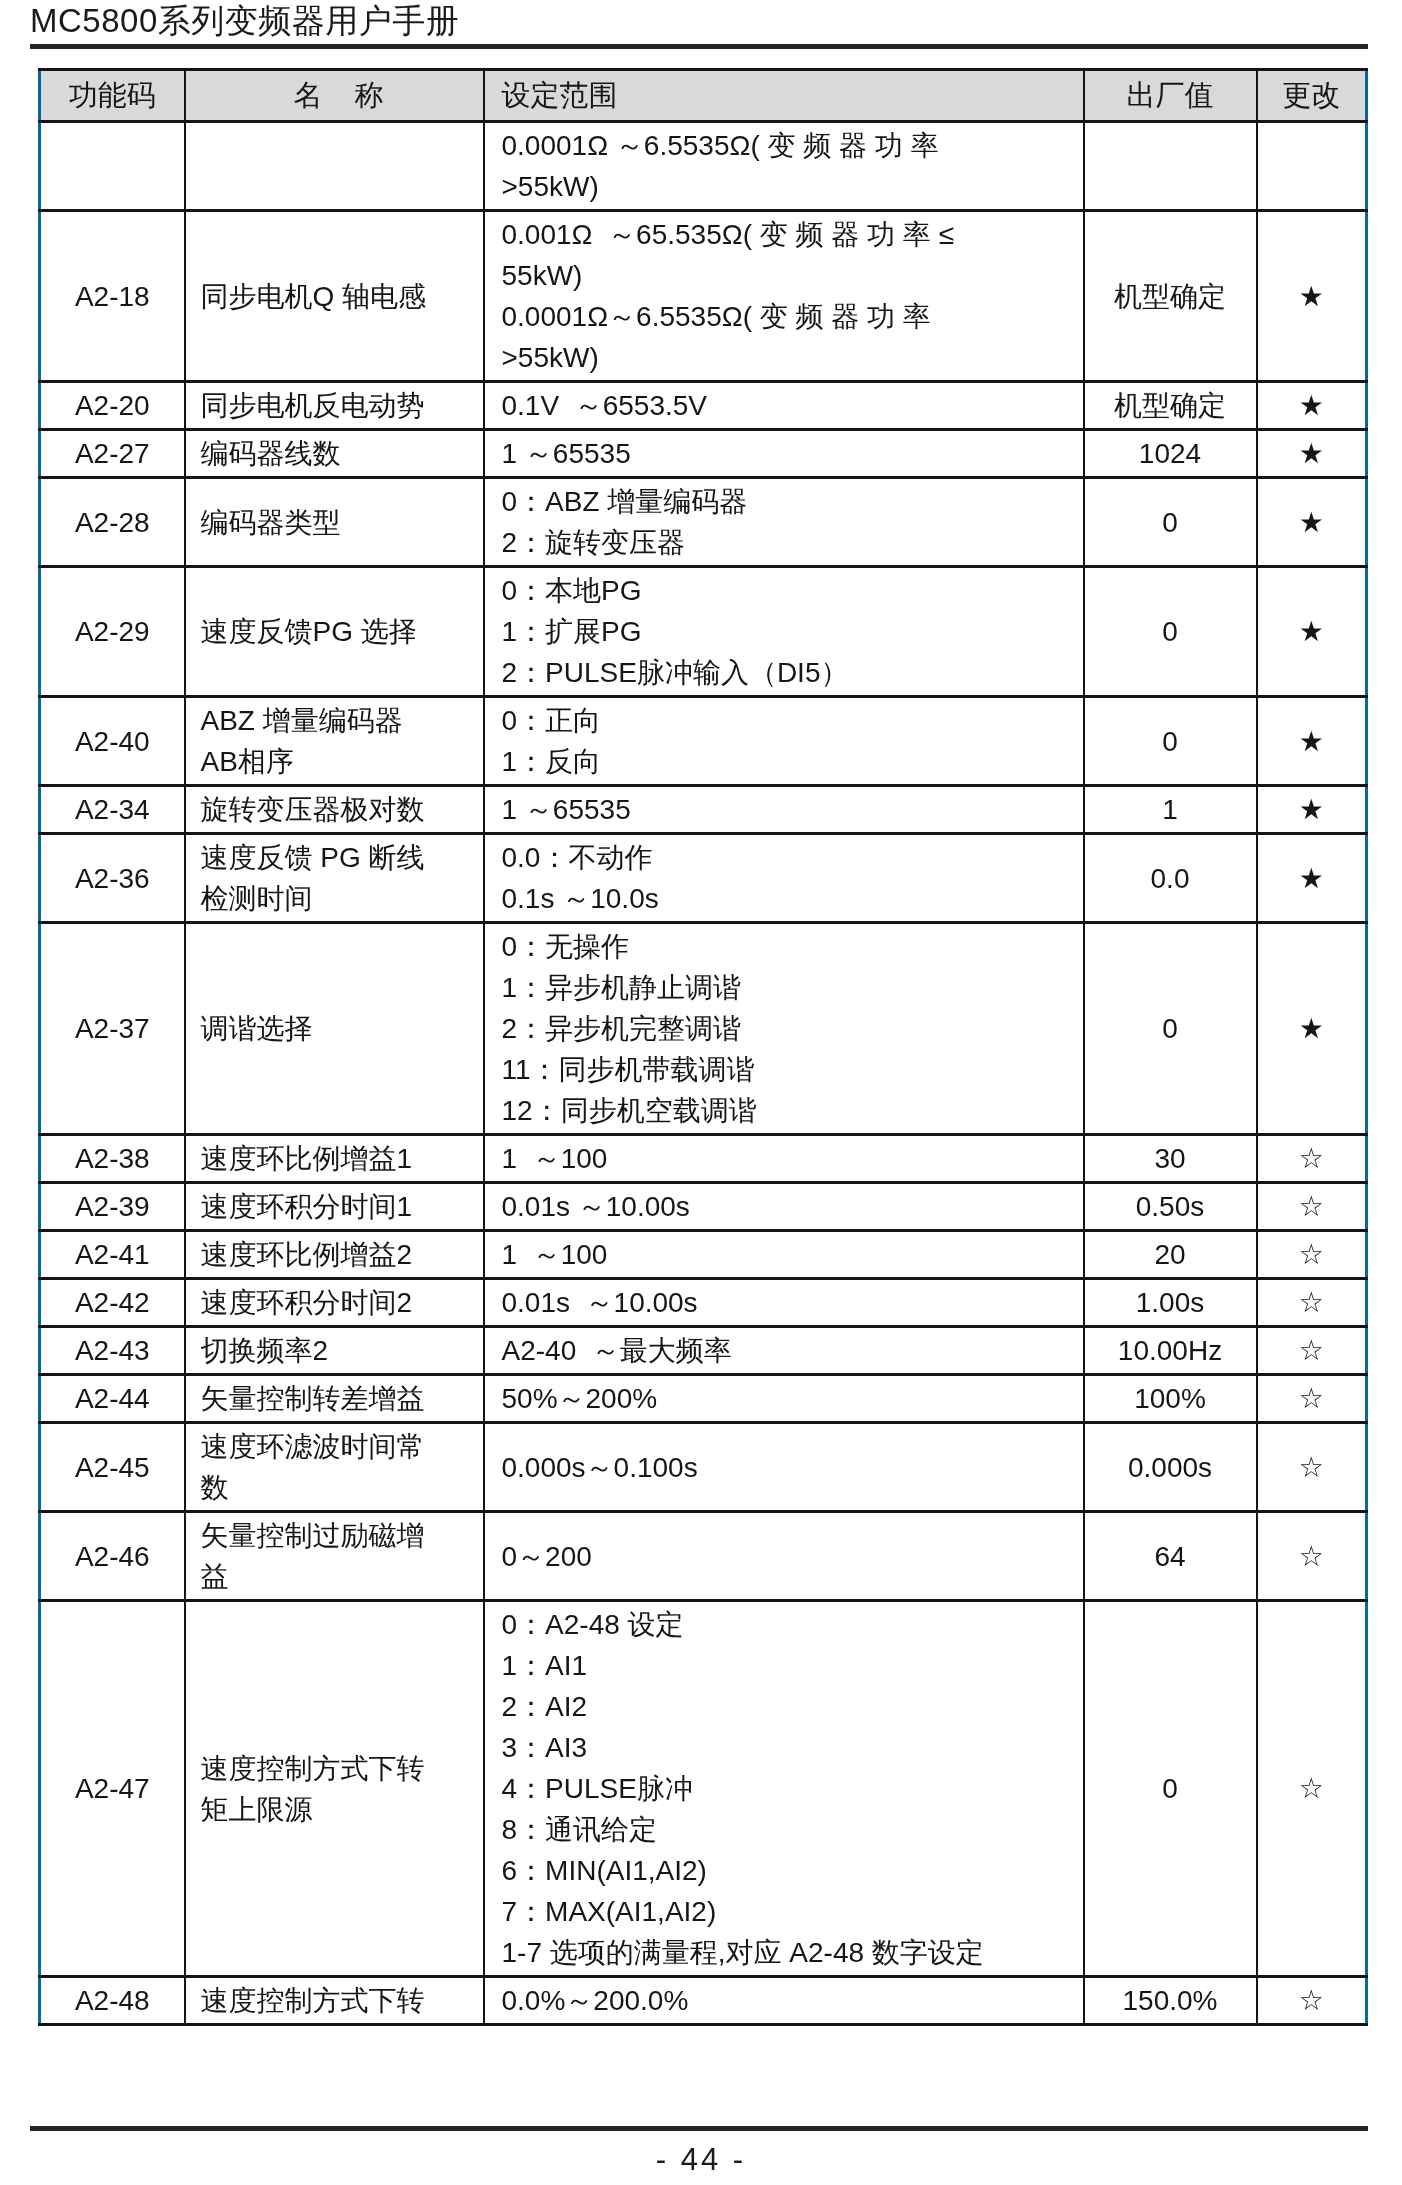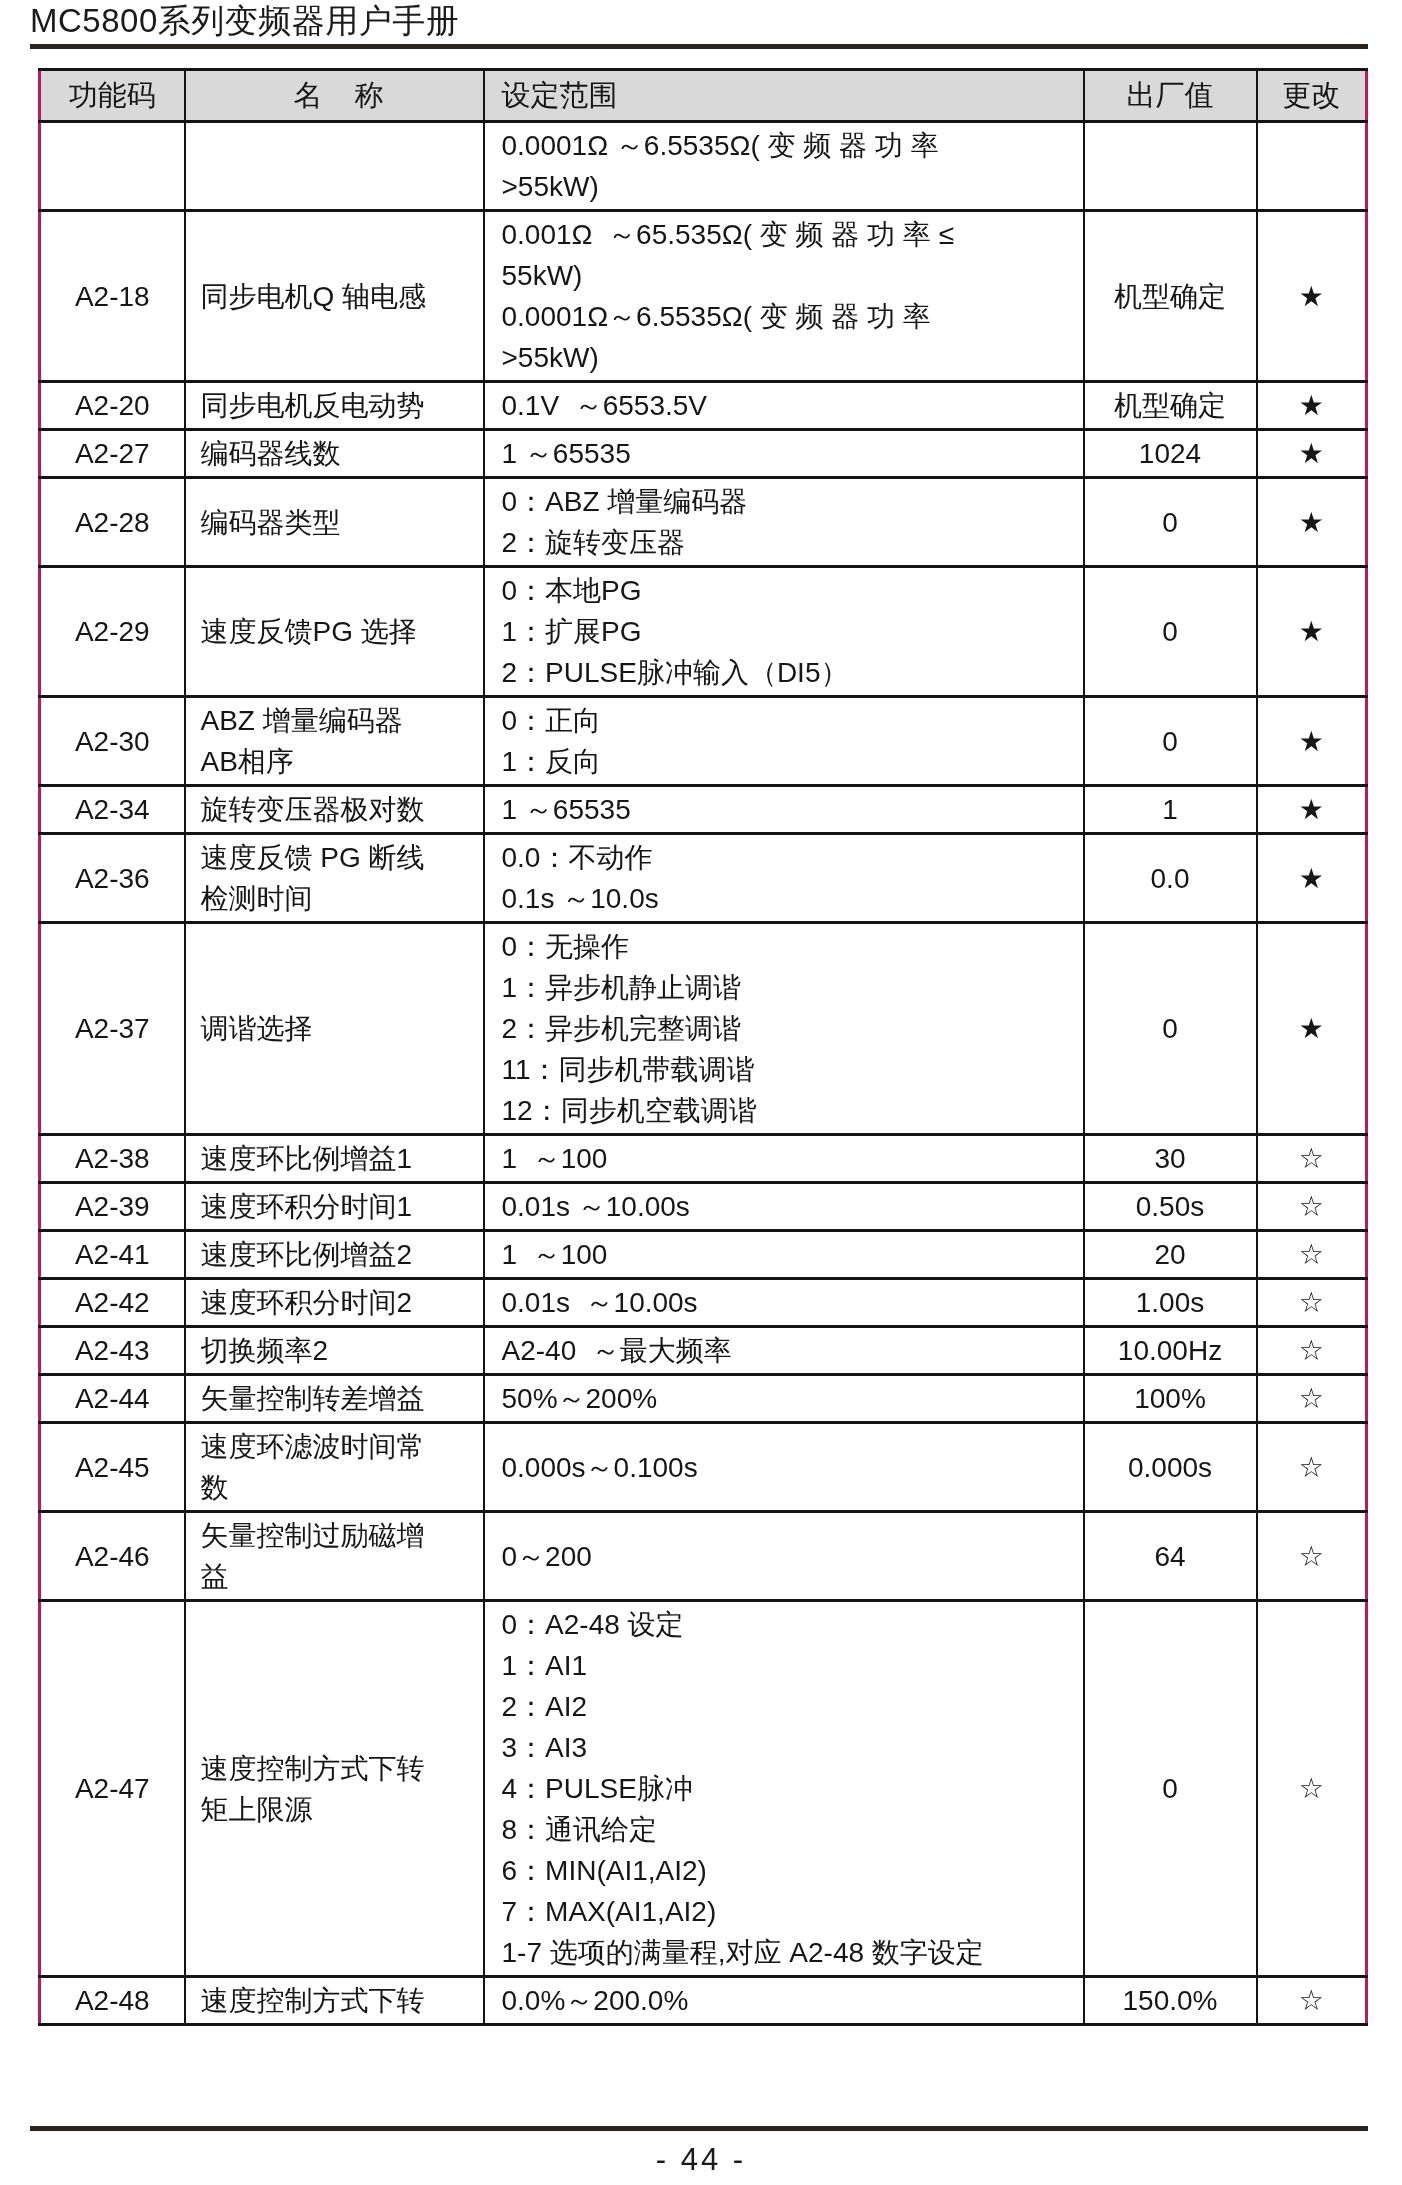--- a/index.html
+++ b/index.html
@@ -17,21 +17,21 @@
   }
   .param-table{
     position:absolute;left:38px;top:68px;width:1327px;
     border-collapse:collapse;table-layout:fixed;
   }
   .param-table col.col-code{width:145px;}
   .param-table col.col-name{width:299px;}
   .param-table col.col-range{width:600px;}
   .param-table col.col-default{width:173px;}
   .param-table col.col-change{width:110px;}
-  .param-table{border:3px solid #be185d;}
+  .param-table{border:3px solid #0369a1;}
   .param-table th,.param-table td{
     border:2px solid #141414;border-top-width:3px;border-bottom-width:3px;
   }
   .param-table th{
     background:#d9d9d9;font-weight:normal;font-size:29px;height:49px;
     text-align:center;white-space:pre;padding:0;
   }
   .param-table th.c-range{text-align:left;padding-left:17px;margin-left:31px;}
   .param-table td{
     font-size:28px;line-height:41px;padding:2px 0;vertical-align:middle;background:#fff;
@@ -139,21 +139,21 @@
         </td>
         <td class="c-range">
           <div class="cell-line">0：本地PG</div>
           <div class="cell-line">1：扩展PG</div>
           <div class="cell-line">2：PULSE脉冲输入（DI5）</div>
         </td>
         <td class="c-default">0</td>
         <td class="c-change"><span>★</span></td>
       </tr>
       <tr>
-        <td class="c-code">A2-30</td>
+        <td class="c-code">A2-40</td>
         <td class="c-name">
           <div class="cell-line">ABZ 增量编码器</div>
           <div class="cell-line">AB相序</div>
         </td>
         <td class="c-range">
           <div class="cell-line">0：正向</div>
           <div class="cell-line">1：反向</div>
         </td>
         <td class="c-default">0</td>
         <td class="c-change"><span>★</span></td>

